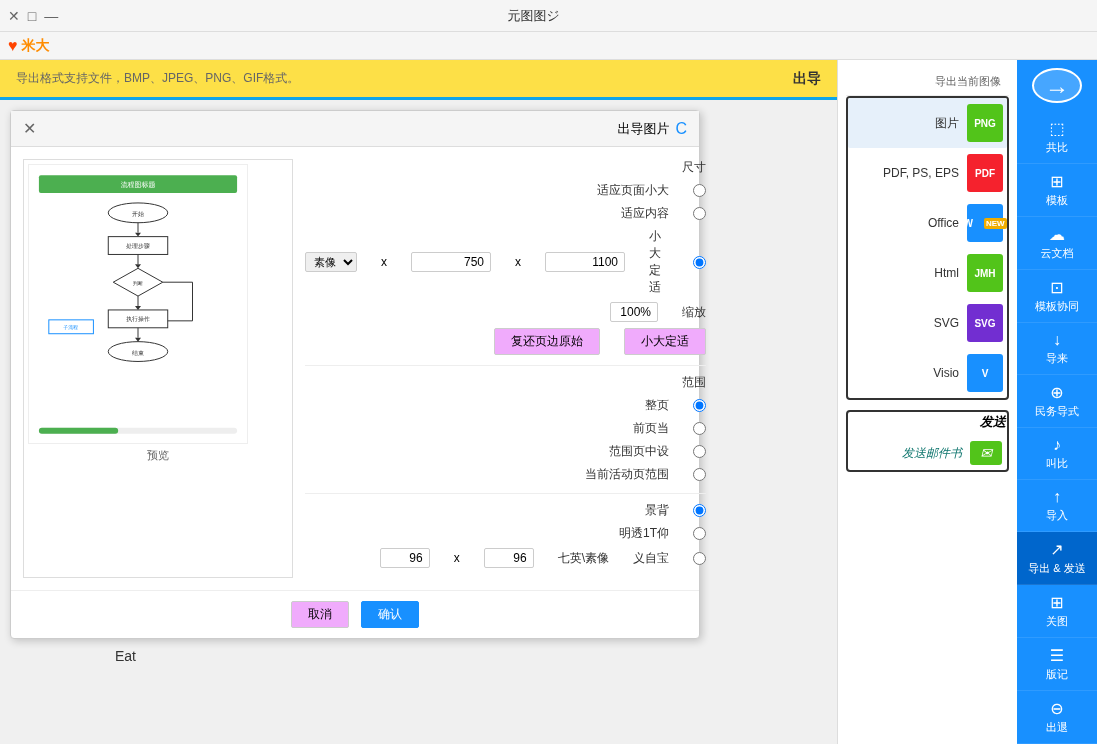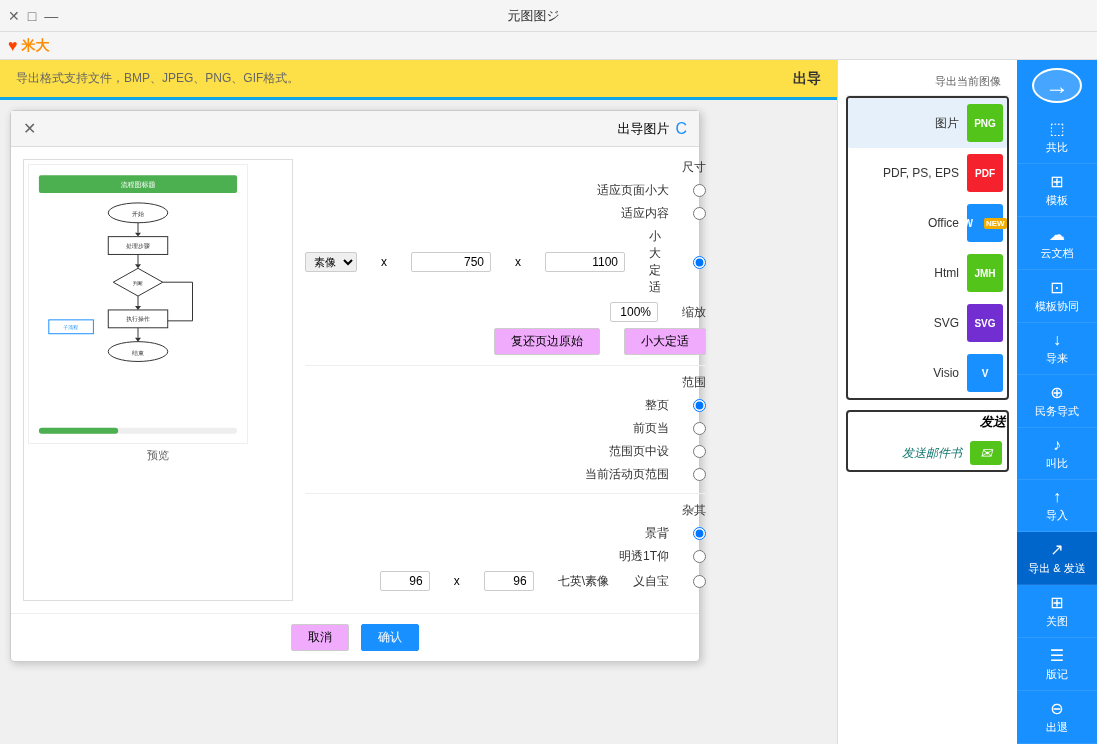--- a/index.html
+++ b/index.html
@@ -425,21 +425,20 @@
 
             <div class="settings-row">
               <span class="settings-row-label">当前活动页范围</span>
               <input type="radio" name="range" style="">
             </div>
           </div>
 
           <div class="divider"></div>
 
           <div class="settings-section">
-            <div class="settings-label">杂其</div>
 
             <div class="settings-row">
               <span class="settings-row-label">景背</span>
               <input type="radio" name="misc" checked="" style="">
             </div>
 
             <div class="settings-row">
               <span class="settings-row-label">明透1T仰</span>
               <input type="radio" name="misc" style="">
             </div>

